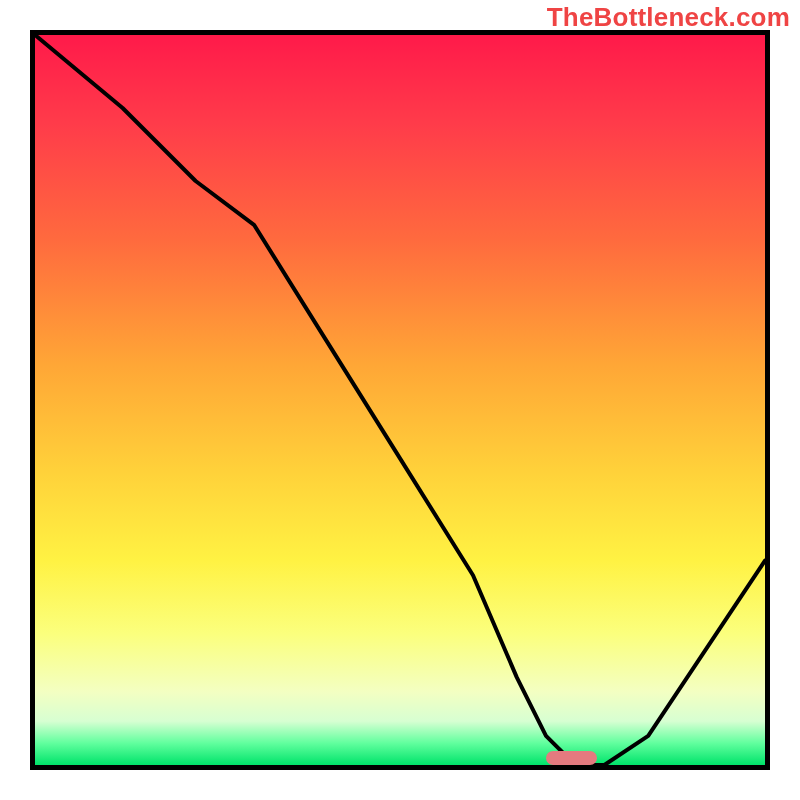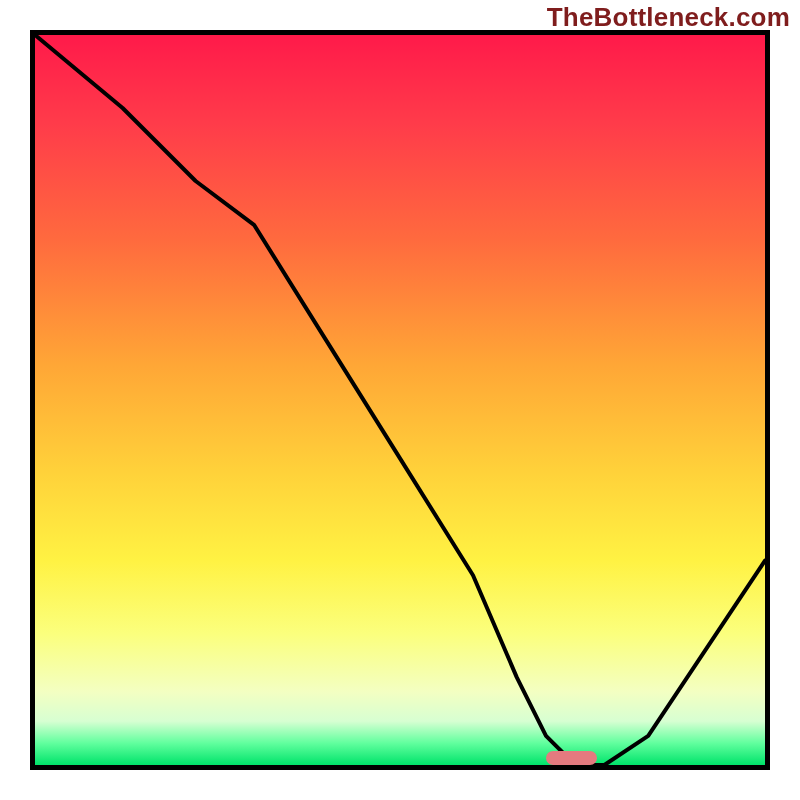--- a/index.html
+++ b/index.html
@@ -15,21 +15,21 @@
     position: relative;
     width: 800px;
     height: 800px;
   }
   .watermark {
     position: absolute;
     top: 2px;
     right: 10px;
     font-size: 26px;
     font-weight: 600;
-    color: #7f1d1d;
+    color: #ef4444;
     letter-spacing: 0.2px;
   }
   .plot-border {
     position: absolute;
     left: 30px;
     top: 30px;
     width: 740px;
     height: 740px;
     border: 5px solid #000000;
     box-sizing: border-box;

